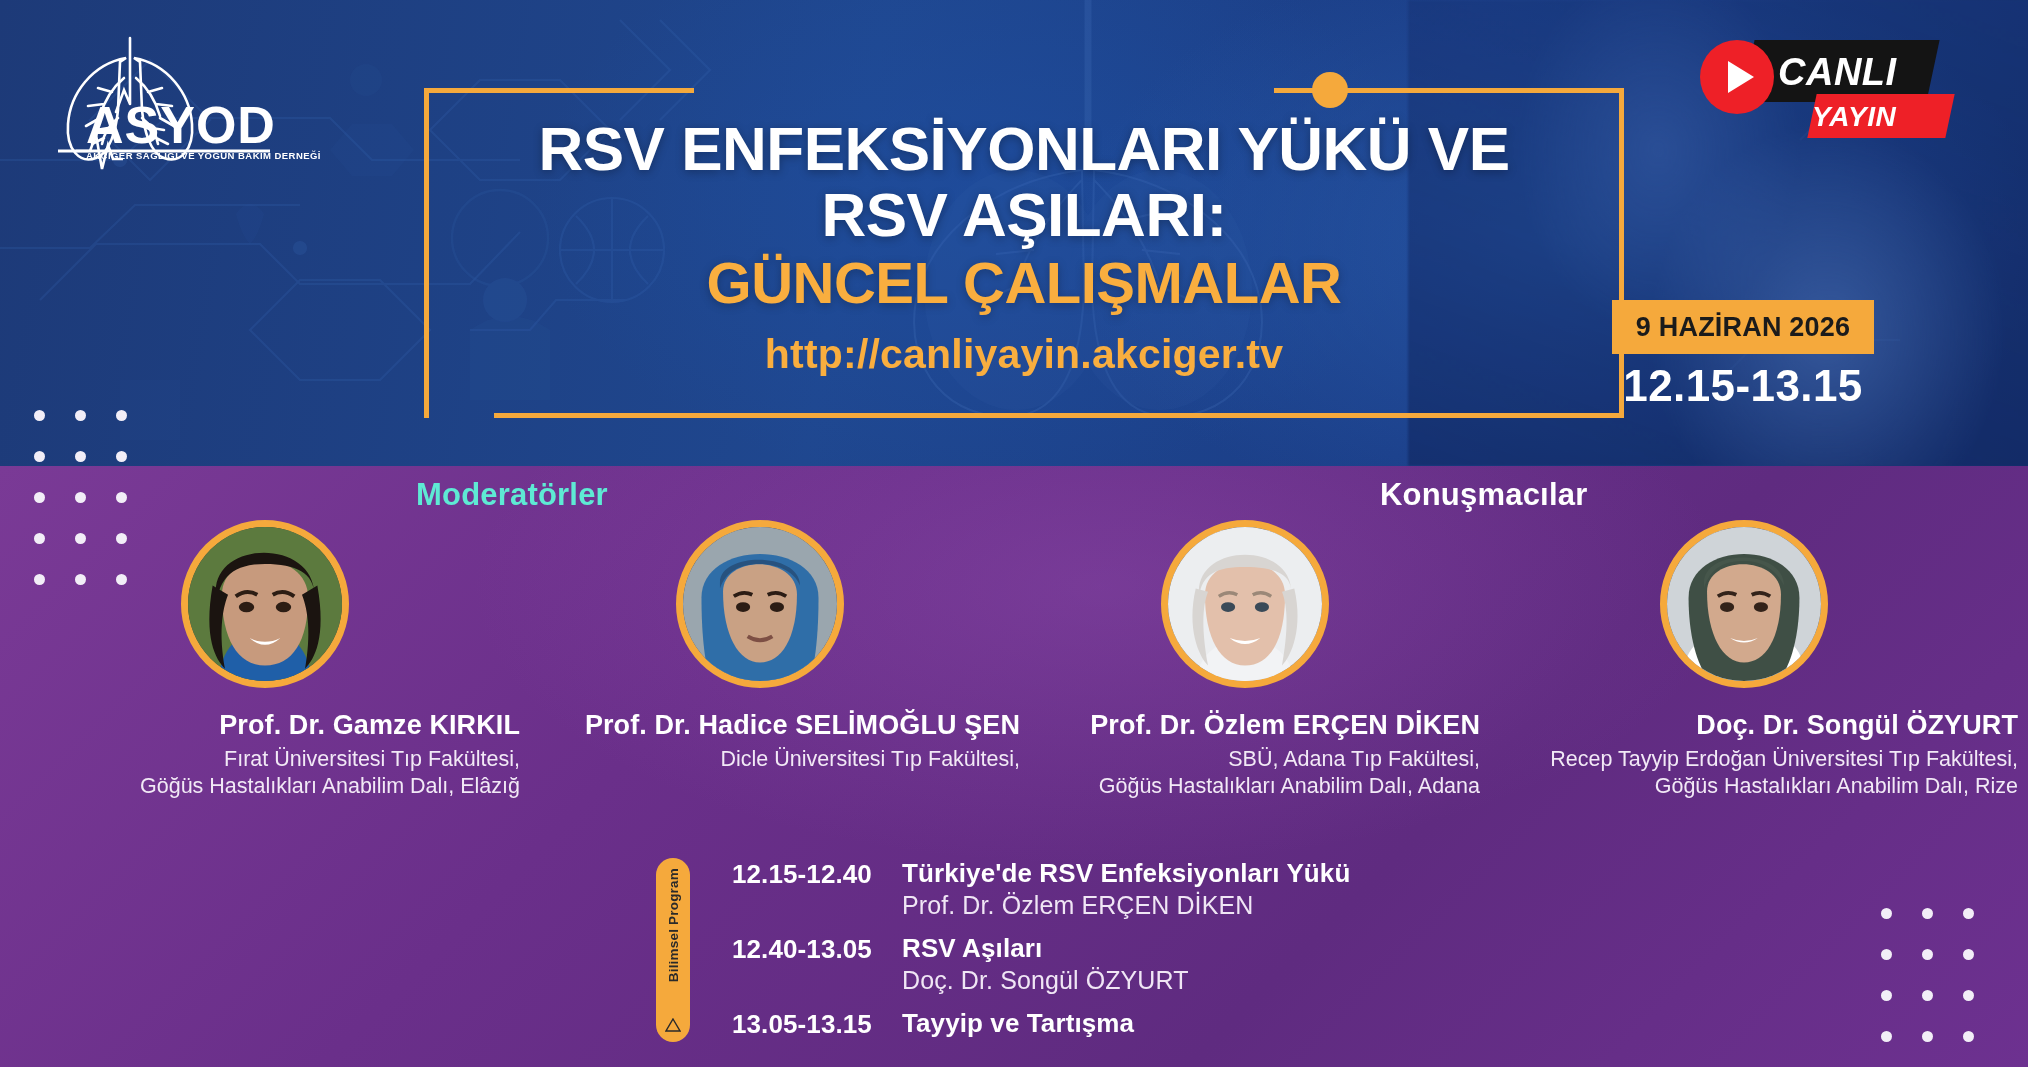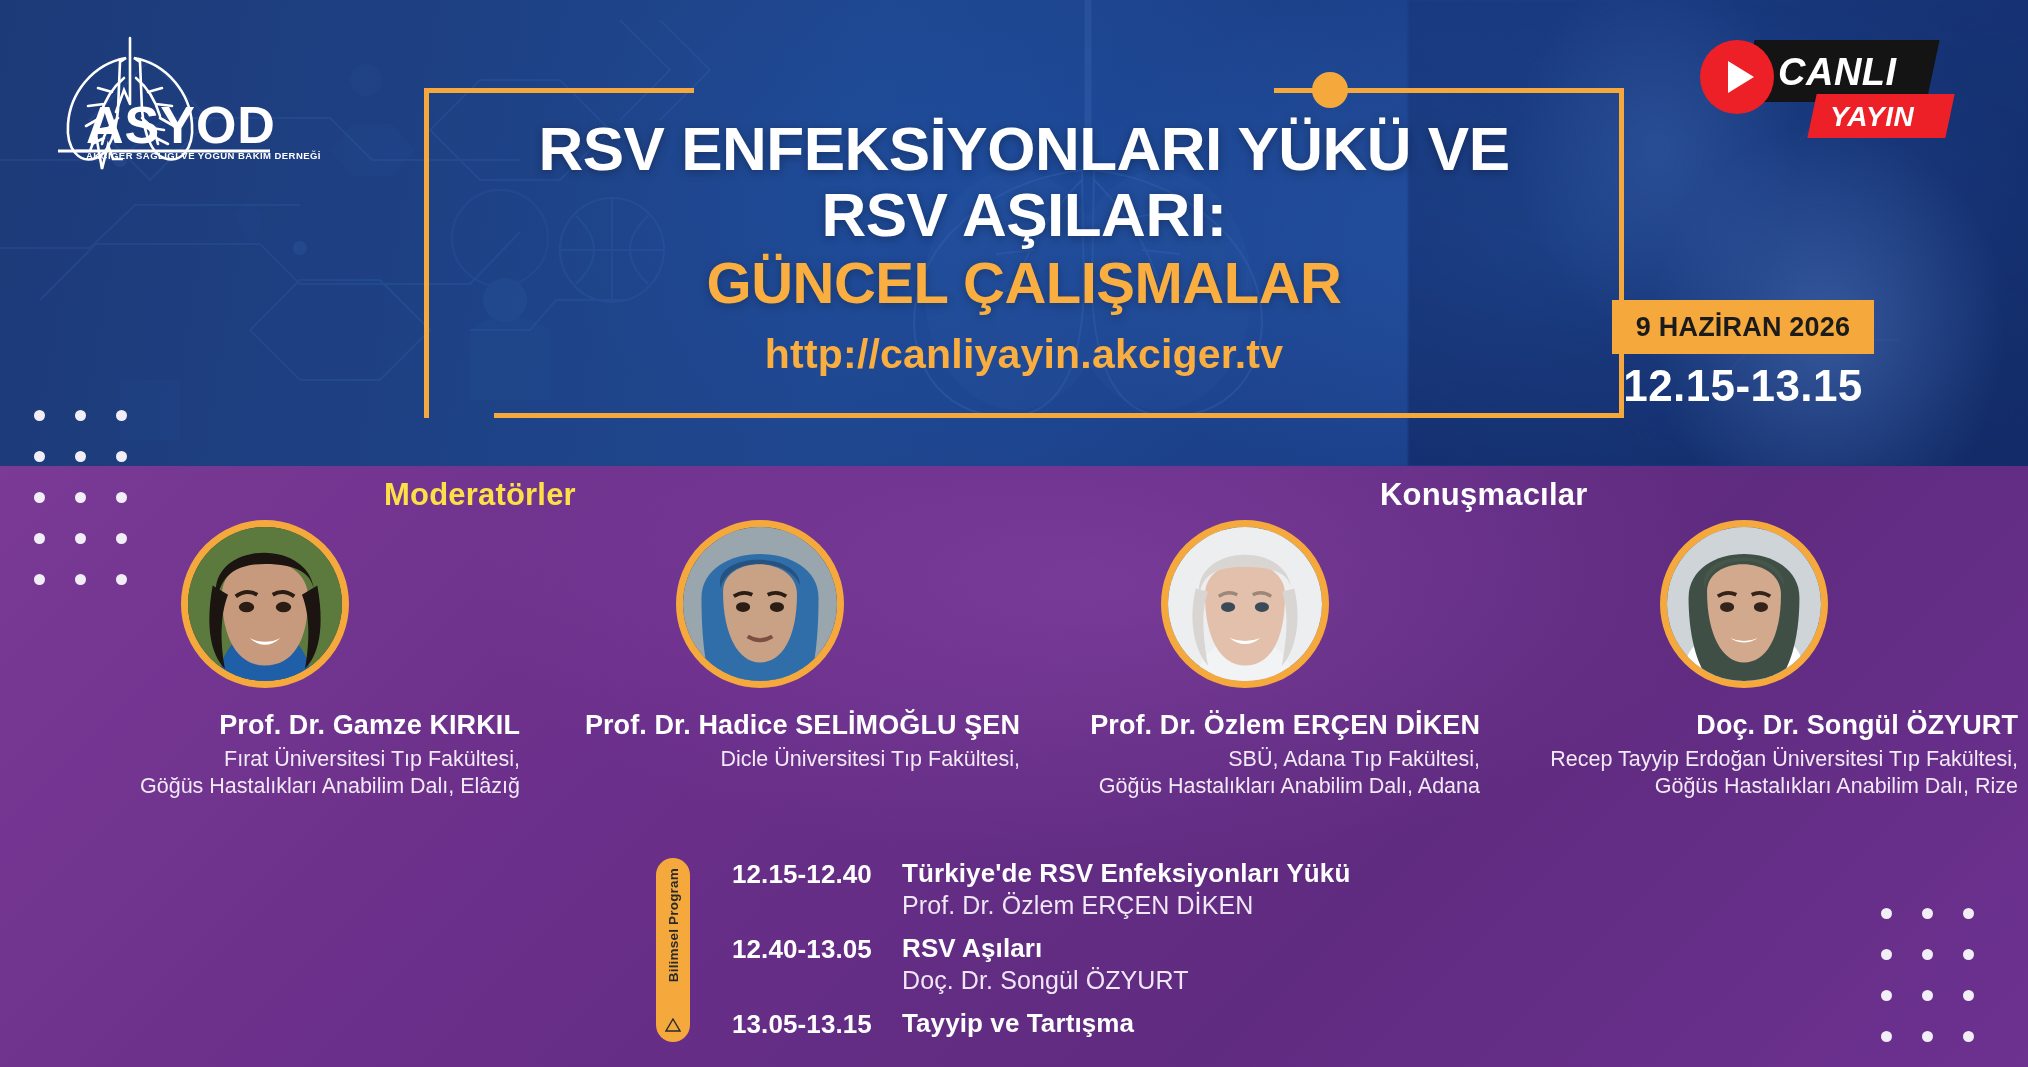--- a/index.html
+++ b/index.html
@@ -96,21 +96,21 @@
   .live-canli-txt {
     position: absolute; left: 78px; top: 14px; width: 160px; height: 48px;
     color: #fff; font-style: italic; font-weight: 800; font-size: 38px;
     letter-spacing: .5px; z-index: 4; line-height: 48px;
   }
   .live-yayin {
     position: absolute; left: 112px; top: 60px; width: 138px; height: 44px;
     background: #ee2027; transform: skewX(-12deg); z-index: 2;
   }
   .live-yayin-txt {
-    position: absolute; left: 130px; top: 64px; width: 120px; height: 38px;
+    position: absolute; left: 112px; top: 64px; width: 120px; height: 38px;
     color: #fff; font-style: italic; font-weight: 700; font-size: 28px;
     letter-spacing: .6px; z-index: 4; line-height: 38px;
   }
 
   
   .datebox { position: absolute; left: 1612px; top: 300px; width: 262px; height: 118px; }
   .date-day {
     width: 262px; height: 54px; background: #f5a93c;
     color: #1b1b1b; font-weight: 800; font-size: 27px;
     display: flex; align-items: center; justify-content: center; letter-spacing: .2px;
@@ -132,21 +132,21 @@
   }
 
   
   .dots { position: absolute; display: grid; gap: 30px; grid-template-columns: repeat(3, 11px); }
   .dots span { width: 11px; height: 11px; border-radius: 50%; background: #f2eef7; display: block; }
   .dots-left { left: 34px; top: 410px; }
   .dots-right { right: 54px; top: 908px; }
 
   
   .hdr { position: absolute; font-weight: 800; font-size: 31px; letter-spacing: .2px; }
-  .hdr-mod { left: 384px; top: 477px; color: #fde047; }
+  .hdr-mod { left: 416px; top: 477px; color: #5eead4; }
   .hdr-spk { left: 1380px; top: 477px; color: #ffffff; }
 
   
   .people { position: absolute; left: 0; top: 520px; width: 2028px; height: 310px; }
   .person { position: absolute; text-align: right; }
   .p0 { left: 10px;   width: 510px; }
   .p1 { left: 500px;  width: 520px; }
   .p2 { left: 1010px; width: 470px; }
   .p3 { left: 1470px; width: 548px; }
 

